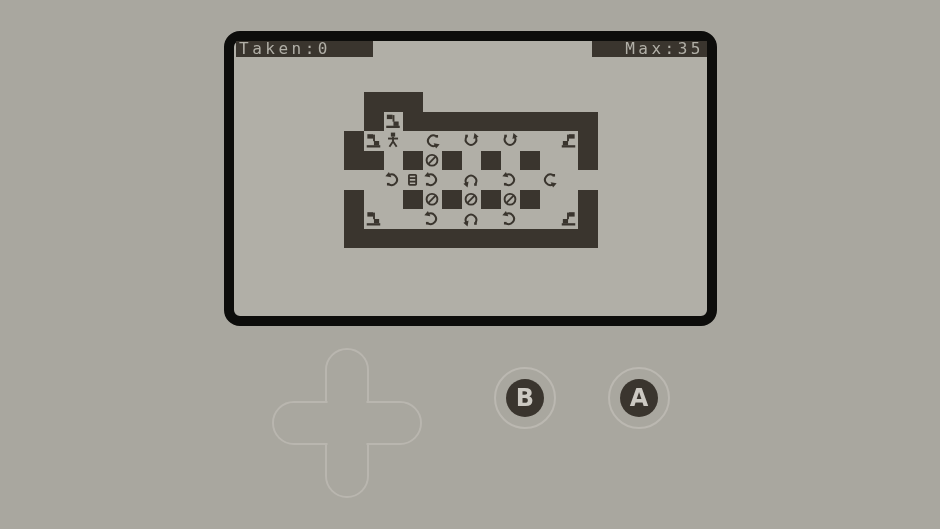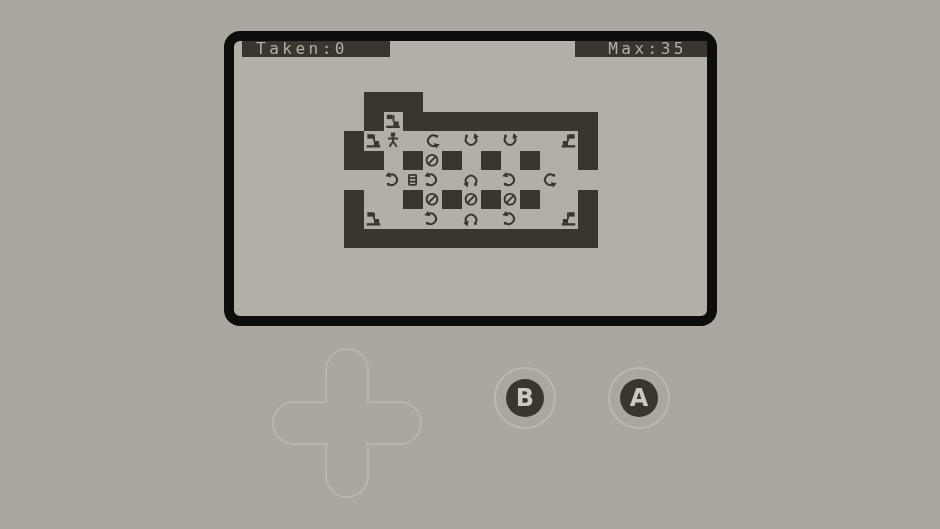--- a/index.html
+++ b/index.html
@@ -5,22 +5,22 @@
   html,body{margin:0;padding:0;width:940px;height:529px;overflow:hidden;
     background:#a9a79f;font-family:"DejaVu Sans",sans-serif;}
   .stage{position:relative;width:940px;height:529px;background:#a9a79f;}
 
   
   .screen{position:absolute;left:224px;top:31px;width:473px;height:275px;
     border:10px solid #0d0d0b;border-radius:16px;background:#b1afa7;}
   .hud-box{position:absolute;top:0;height:16px;background:#3a352e;
     color:#b1afa7;font-family:"DejaVu Sans Mono",monospace;font-size:16px;
     line-height:16px;letter-spacing:3.5px;white-space:nowrap;overflow:hidden;}
-  .hud-left{left:8px;width:134px;padding-left:14px;}
-  .hud-right{right:0;width:112px;text-align:right;padding-right:20px;}
+  .hud-left{left:2px;width:134px;padding-left:3px;}
+  .hud-right{right:0;width:112px;text-align:right;padding-right:3px;}
   .map-svg{position:absolute;left:110px;top:51px;}
 
   
   .dpad-svg{position:absolute;left:265px;top:341px;}
   .round-btn{position:absolute;width:62px;height:62px;border:2px solid #bbb8b1;
     border-radius:50%;box-sizing:border-box;display:flex;align-items:center;
     justify-content:center;}
   .btn-core{width:38px;height:38px;border-radius:50%;background:#3a352e;
     display:flex;align-items:center;justify-content:center;}
   .btn-core span{color:#ccc9c2;font-weight:bold;font-size:24px;line-height:1;

